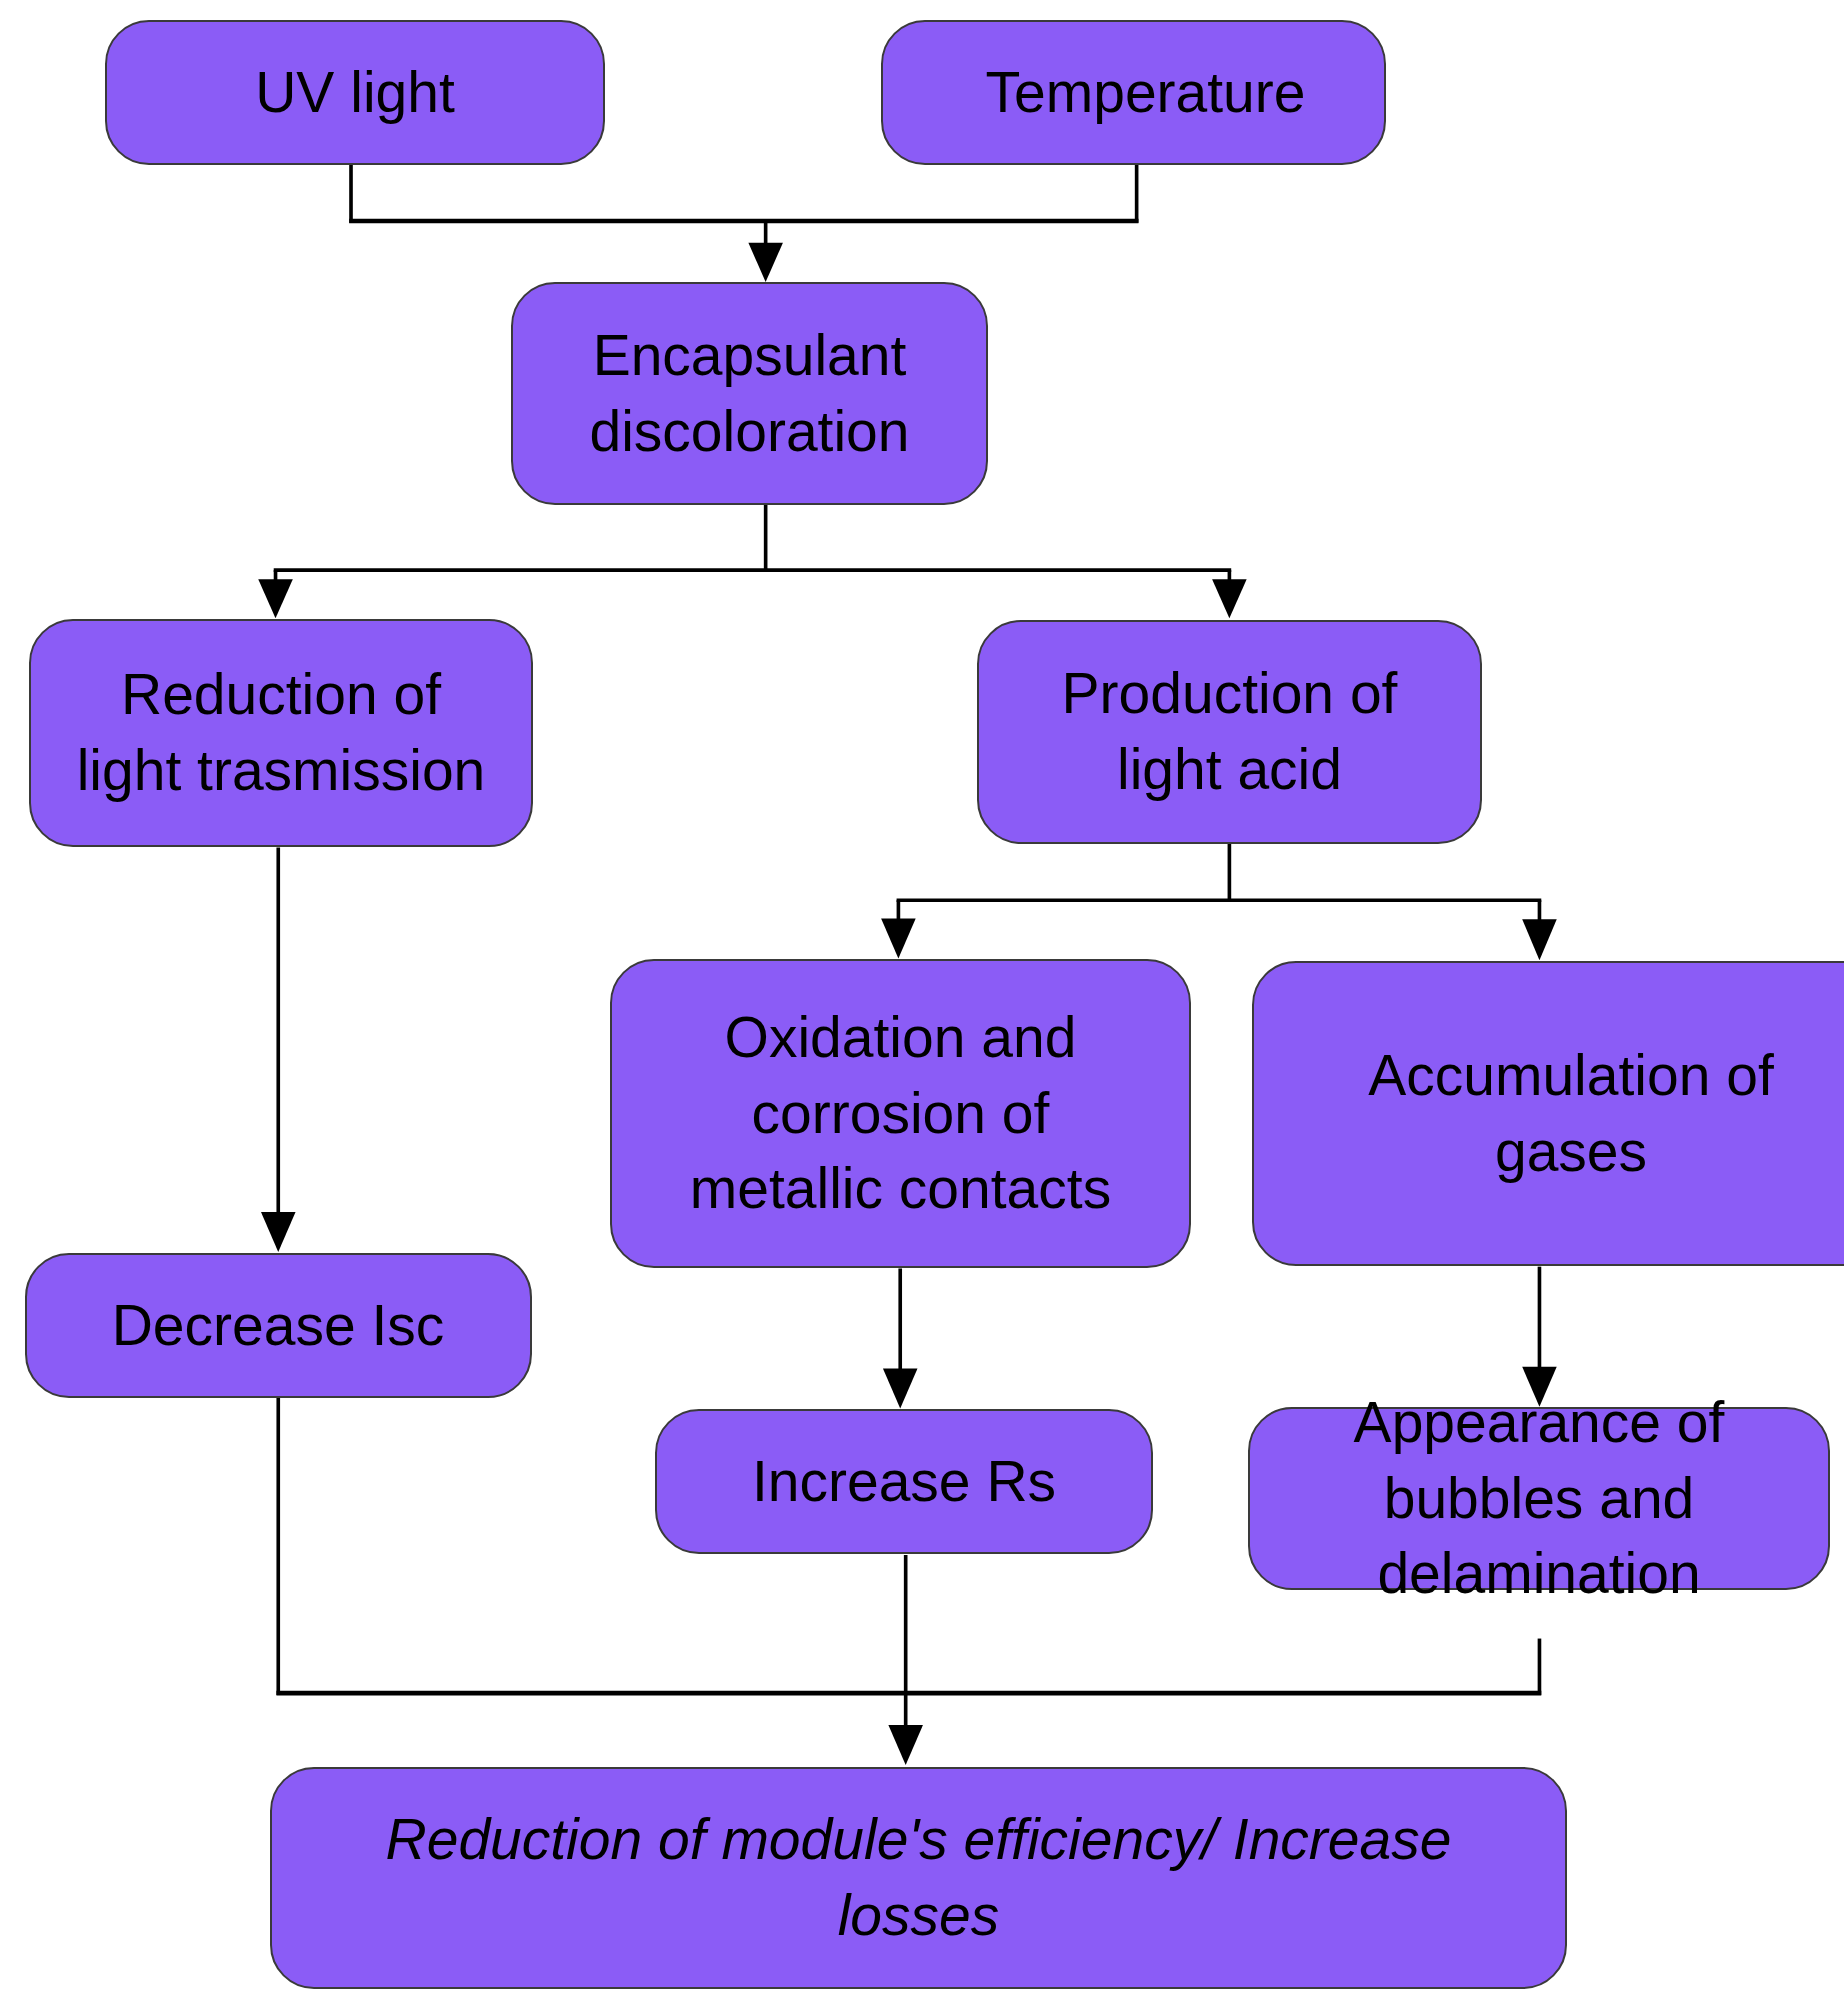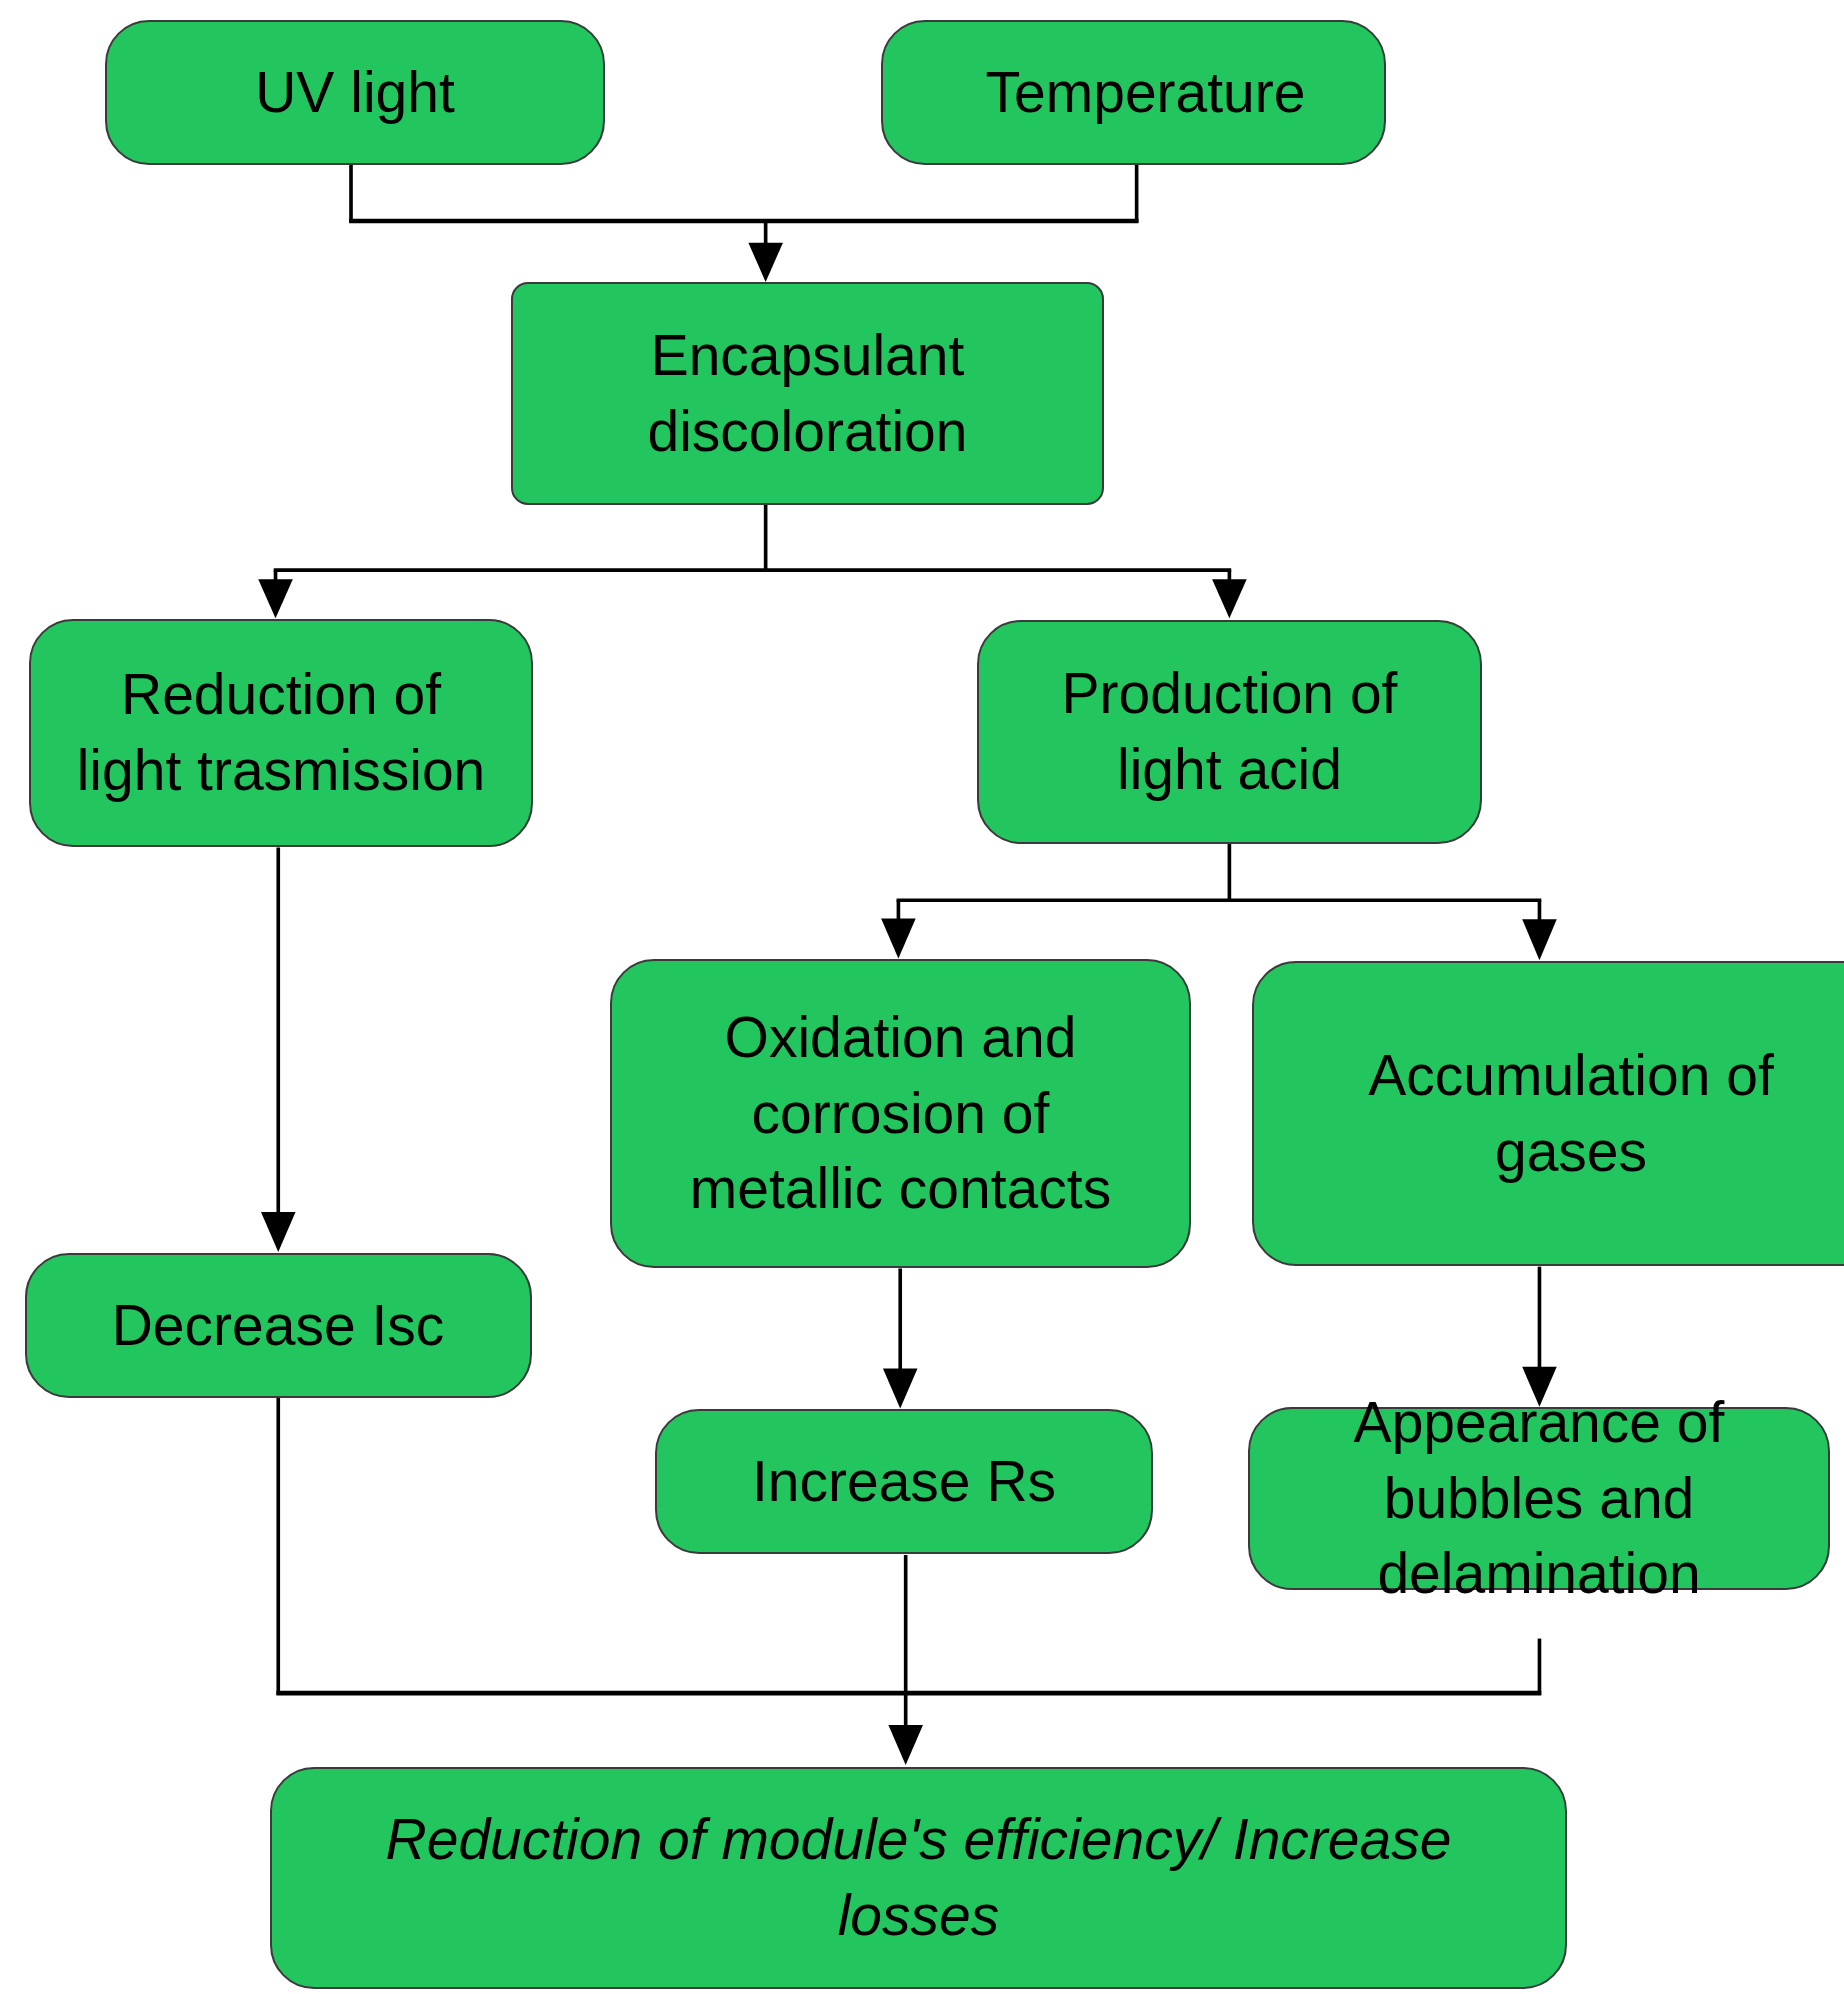--- a/index.html
+++ b/index.html
@@ -12,21 +12,21 @@
     overflow: hidden;
   }
   svg.edges {
     position: absolute;
     left: 0; top: 0;
     width: 1845px; height: 1995px;
   }
   .node {
     position: absolute;
     box-sizing: border-box;
-    background: #22c55e;
+    background: #8b5cf6;
     border: 2.7px solid #3a3a3a;
     border-radius: 44px;
     display: flex;
     align-items: center;
     justify-content: center;
     text-align: center;
     color: #000000;
     font-size: 57px;
     line-height: 1.33;
     white-space: pre-line;
@@ -88,21 +88,21 @@
   </svg>
 
   <div class="node" style="left:105px; top:20px; width:500px; height:145px;">
     <span>UV light</span>
   </div>
 
   <div class="node" style="left:881px; top:20px; width:505px; height:145px;padding-left:24px;">
     <span>Temperature</span>
   </div>
 
-  <div class="node" style="left:511px; top:282px; width:593px; height:223px;border-radius:17px;">
+  <div class="node" style="left:511px; top:282px; width:477px; height:223px;">
     <span>Encapsulant
 discoloration</span>
   </div>
 
   <div class="node" style="left:29px; top:619px; width:504px; height:228px;align-items:center;">
     <span>Reduction of
 light trasmission</span>
   </div>
 
   <div class="node" style="left:977px; top:620px; width:505px; height:224px;">

